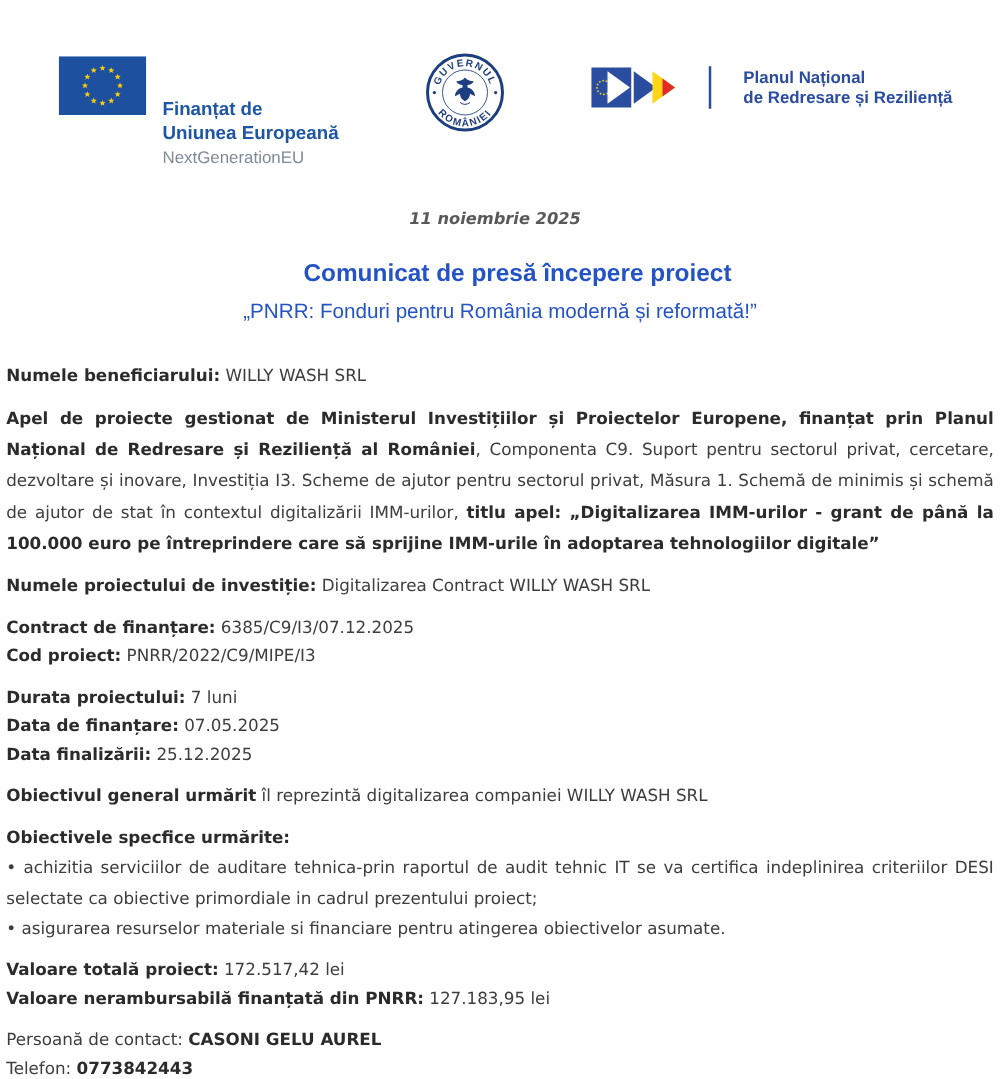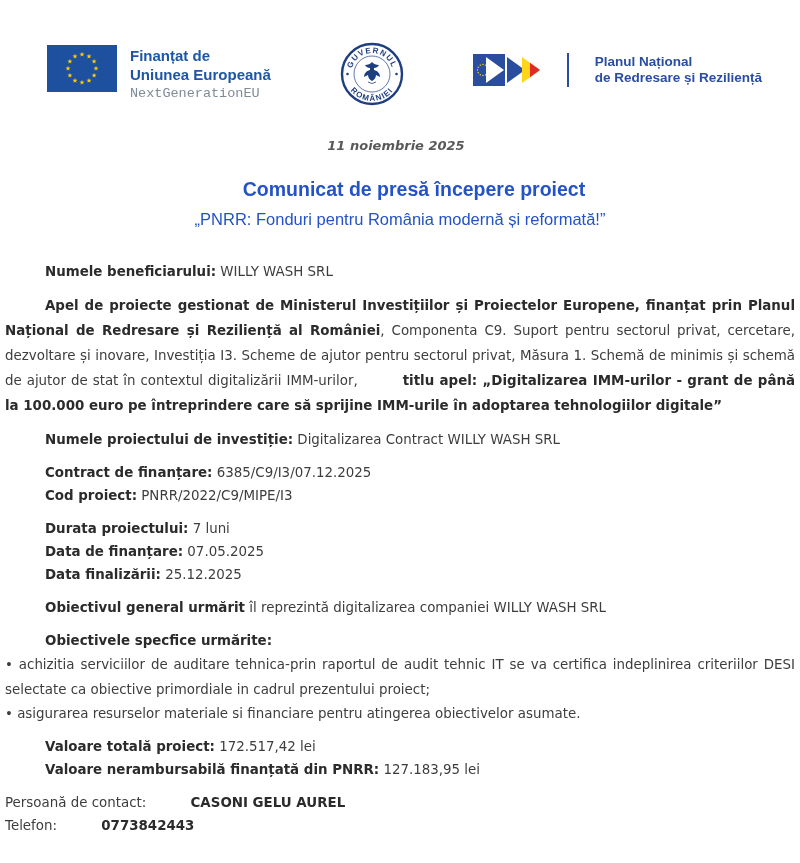--- a/index.html
+++ b/index.html
@@ -10,27 +10,27 @@
     font-family:"DejaVu Sans","Liberation Sans",sans-serif;
     color:#3d3d3d;
   }
   
   .header {
     display:flex; align-items:flex-start; justify-content:space-between;
     padding:45px 38px 0 47px;
   }
   .eu-logo { display:flex; align-items:flex-start; gap:13px; }
   .eu-flag { display:block; flex:0 0 auto; }
-  .eu-text { padding-top:1px; }
+  .eu-text { padding-top:1px;margin-top:32px; }
   .eu-text .l1, .eu-text .l2 {
     font-family:"Liberation Sans",sans-serif; font-weight:bold;
     font-size:15px; line-height:19px; color:#1d56a5;
   }
   .eu-text .l3 {
-    font-family:Liberation Mono, monospace; font-size:13.5px;
+    font-family:Liberation Sans, sans-serif; font-size:13.5px;
     line-height:20px; color:#7e8a97;
   }
   .gov-logo { flex:0 0 auto; margin-top:-3px; }
   .pnrr-logo { display:flex; align-items:center; gap:26px; margin-top:8px; }
   .pnrr-divider { width:1.5px; height:34px; background:#2b4da0; }
   .pnrr-text {
     font-family:"Liberation Sans",sans-serif; font-weight:bold;
     font-size:13.5px; line-height:16.5px; color:#2b4da0;
   }
   
@@ -48,21 +48,21 @@
     font-family:"Liberation Sans",sans-serif;
     font-size:16.5px; color:#2453c6;
   }
   
   .doc-body {
     margin-top:31px; padding:0 5px;
     font-size:13.4px; line-height:23px;
   }
   .doc-body p { margin-bottom:10px; }
   .doc-body .just { text-align:justify; line-height:25px; }
-  .doc-body b { color:#2b2b2b;margin-left:40px; }
+  .doc-body b { color:#2b2b2b; }
   .line { display:block; }
 </style>
 </head>
 <body>
 
 <div class="page">
 
   <div class="header">
 
     <div class="eu-logo">

